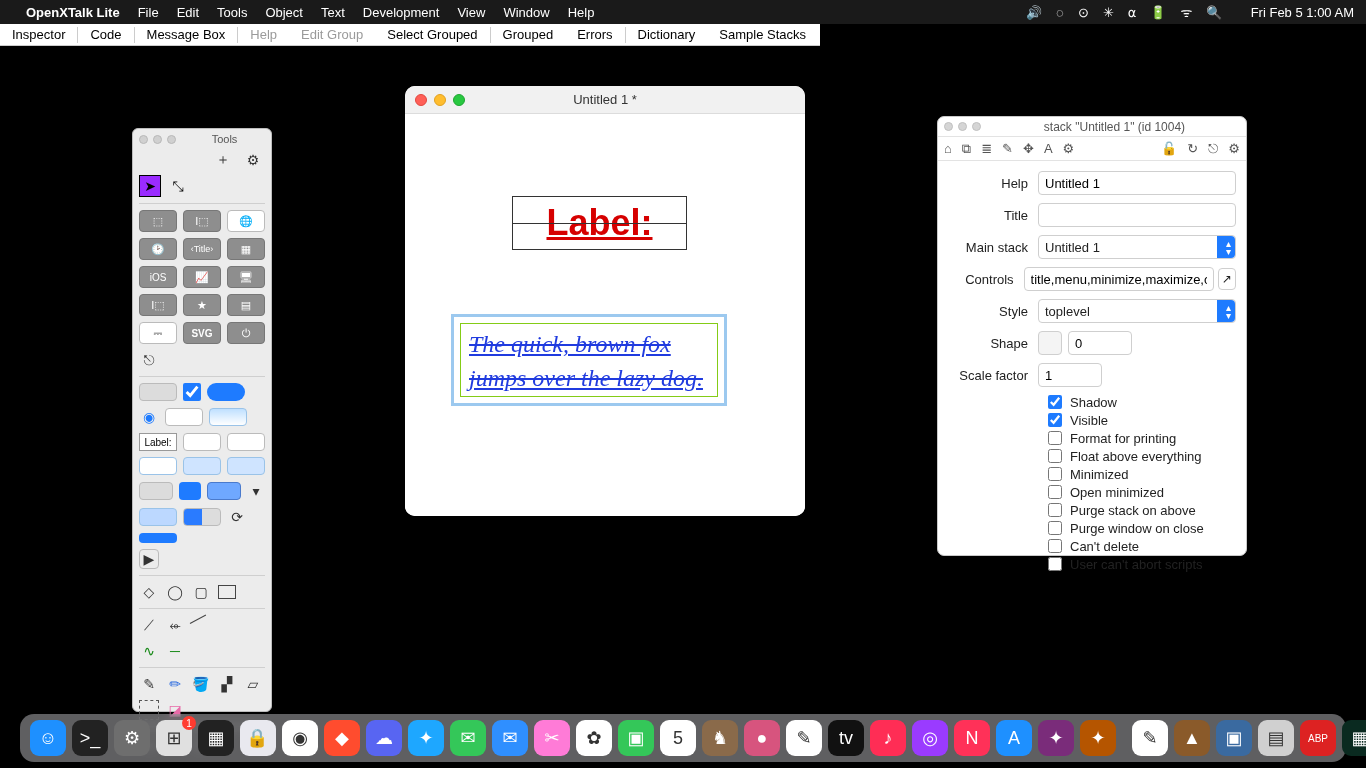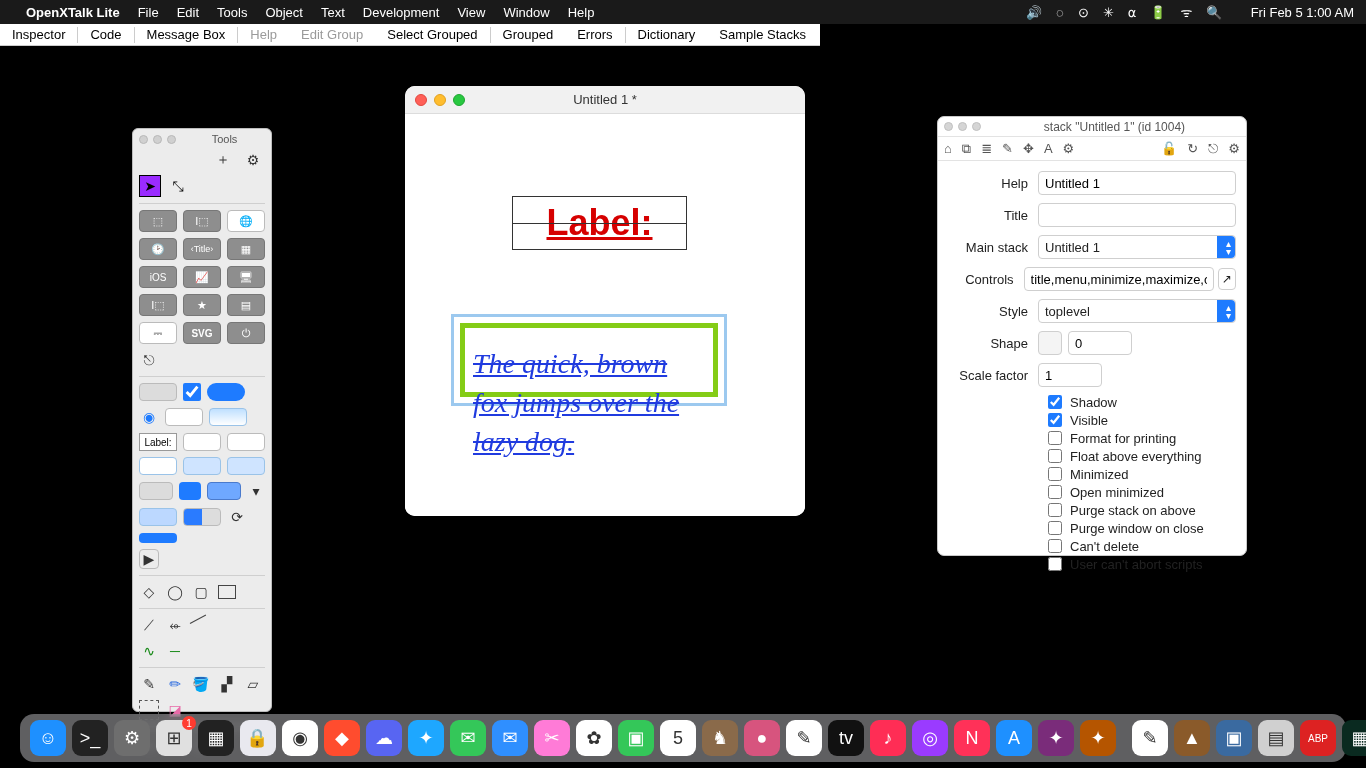--- a/index.html
+++ b/index.html
@@ -49,21 +49,21 @@
   .traffic { display:flex; gap:7px; position:absolute; left:10px; }
   .traffic span { width:12px; height:12px; border-radius:50%; display:block; }
   .tl-r { background:#ff5f57; border:1px solid #e04840; }
   .tl-y { background:#ffbd2e; border:1px solid #e0a020; }
   .tl-g { background:#28c840; border:1px solid #1fa532; }
   .wtitle .wt { flex:1; text-align:center; font-size:13px; color:#333; }
   .stackbody { position:relative; width:100%; height:calc(100% - 28px); background:#fff; }
   .biglabel { position:absolute; left:107px; top:82px; width:175px; height:54px; border:1px solid #333; font-family:"Courier New",monospace; font-size:36px; font-weight:bold; color:#d60000; text-decoration:underline; display:flex; align-items:center; justify-content:center; white-space:pre;}
   .biglabel .mid { position:absolute; left:0; right:0; top:50%; height:1px; background:#333;}
   .quotebox { position:absolute; left:46px; top:200px; width:276px; height:92px; border:3px solid #9cc9ef; background:#fff; padding:6px; }
-  .quotebox .inner { border:5px solid #84cc16; width:100%; height:100%; padding:16px 8px; font-family:"Brush Script MT","Comic Sans MS",cursive; font-size:28px; font-style:italic; color:#203bdf; text-decoration:underline line-through; line-height:1.4; }
+  .quotebox .inner { border:1px solid #84cc16; width:100%; height:100%; padding:4px 8px; font-family:"Brush Script MT","Comic Sans MS",cursive; font-size:24px; font-style:italic; color:#203bdf; text-decoration:underline line-through; line-height:1.4; }
 
   
   .inspector { position:absolute; left:937px; top:116px; width:310px; height:440px; background:#fff; border:1px solid #c9c9c9; border-radius:7px; box-shadow:0 12px 40px rgba(0,0,0,.45); font-size:13px; color:#222; }
   .inspector .ibar { height:20px; display:flex; align-items:center; padding:0 6px; border-bottom:1px solid #e3e3e3; }
   .inspector .idots { display:flex; gap:5px; margin-right:8px; }
   .inspector .idots span { width:9px; height:9px; border-radius:50%; background:#d5d5d5; border:1px solid #c0c0c0; }
   .inspector .ititle { flex:1; text-align:center; font-size:12px; color:#555; }
   .inspector .tabrow { height:24px; border-bottom:1px solid #e3e3e3; display:flex; align-items:center; padding:0 6px; gap:10px; color:#555; font-size:13px;}
   .inspector .tabrow .flex { flex:1; }
   .inspector .formarea { padding:10px 10px 6px 10px; }

